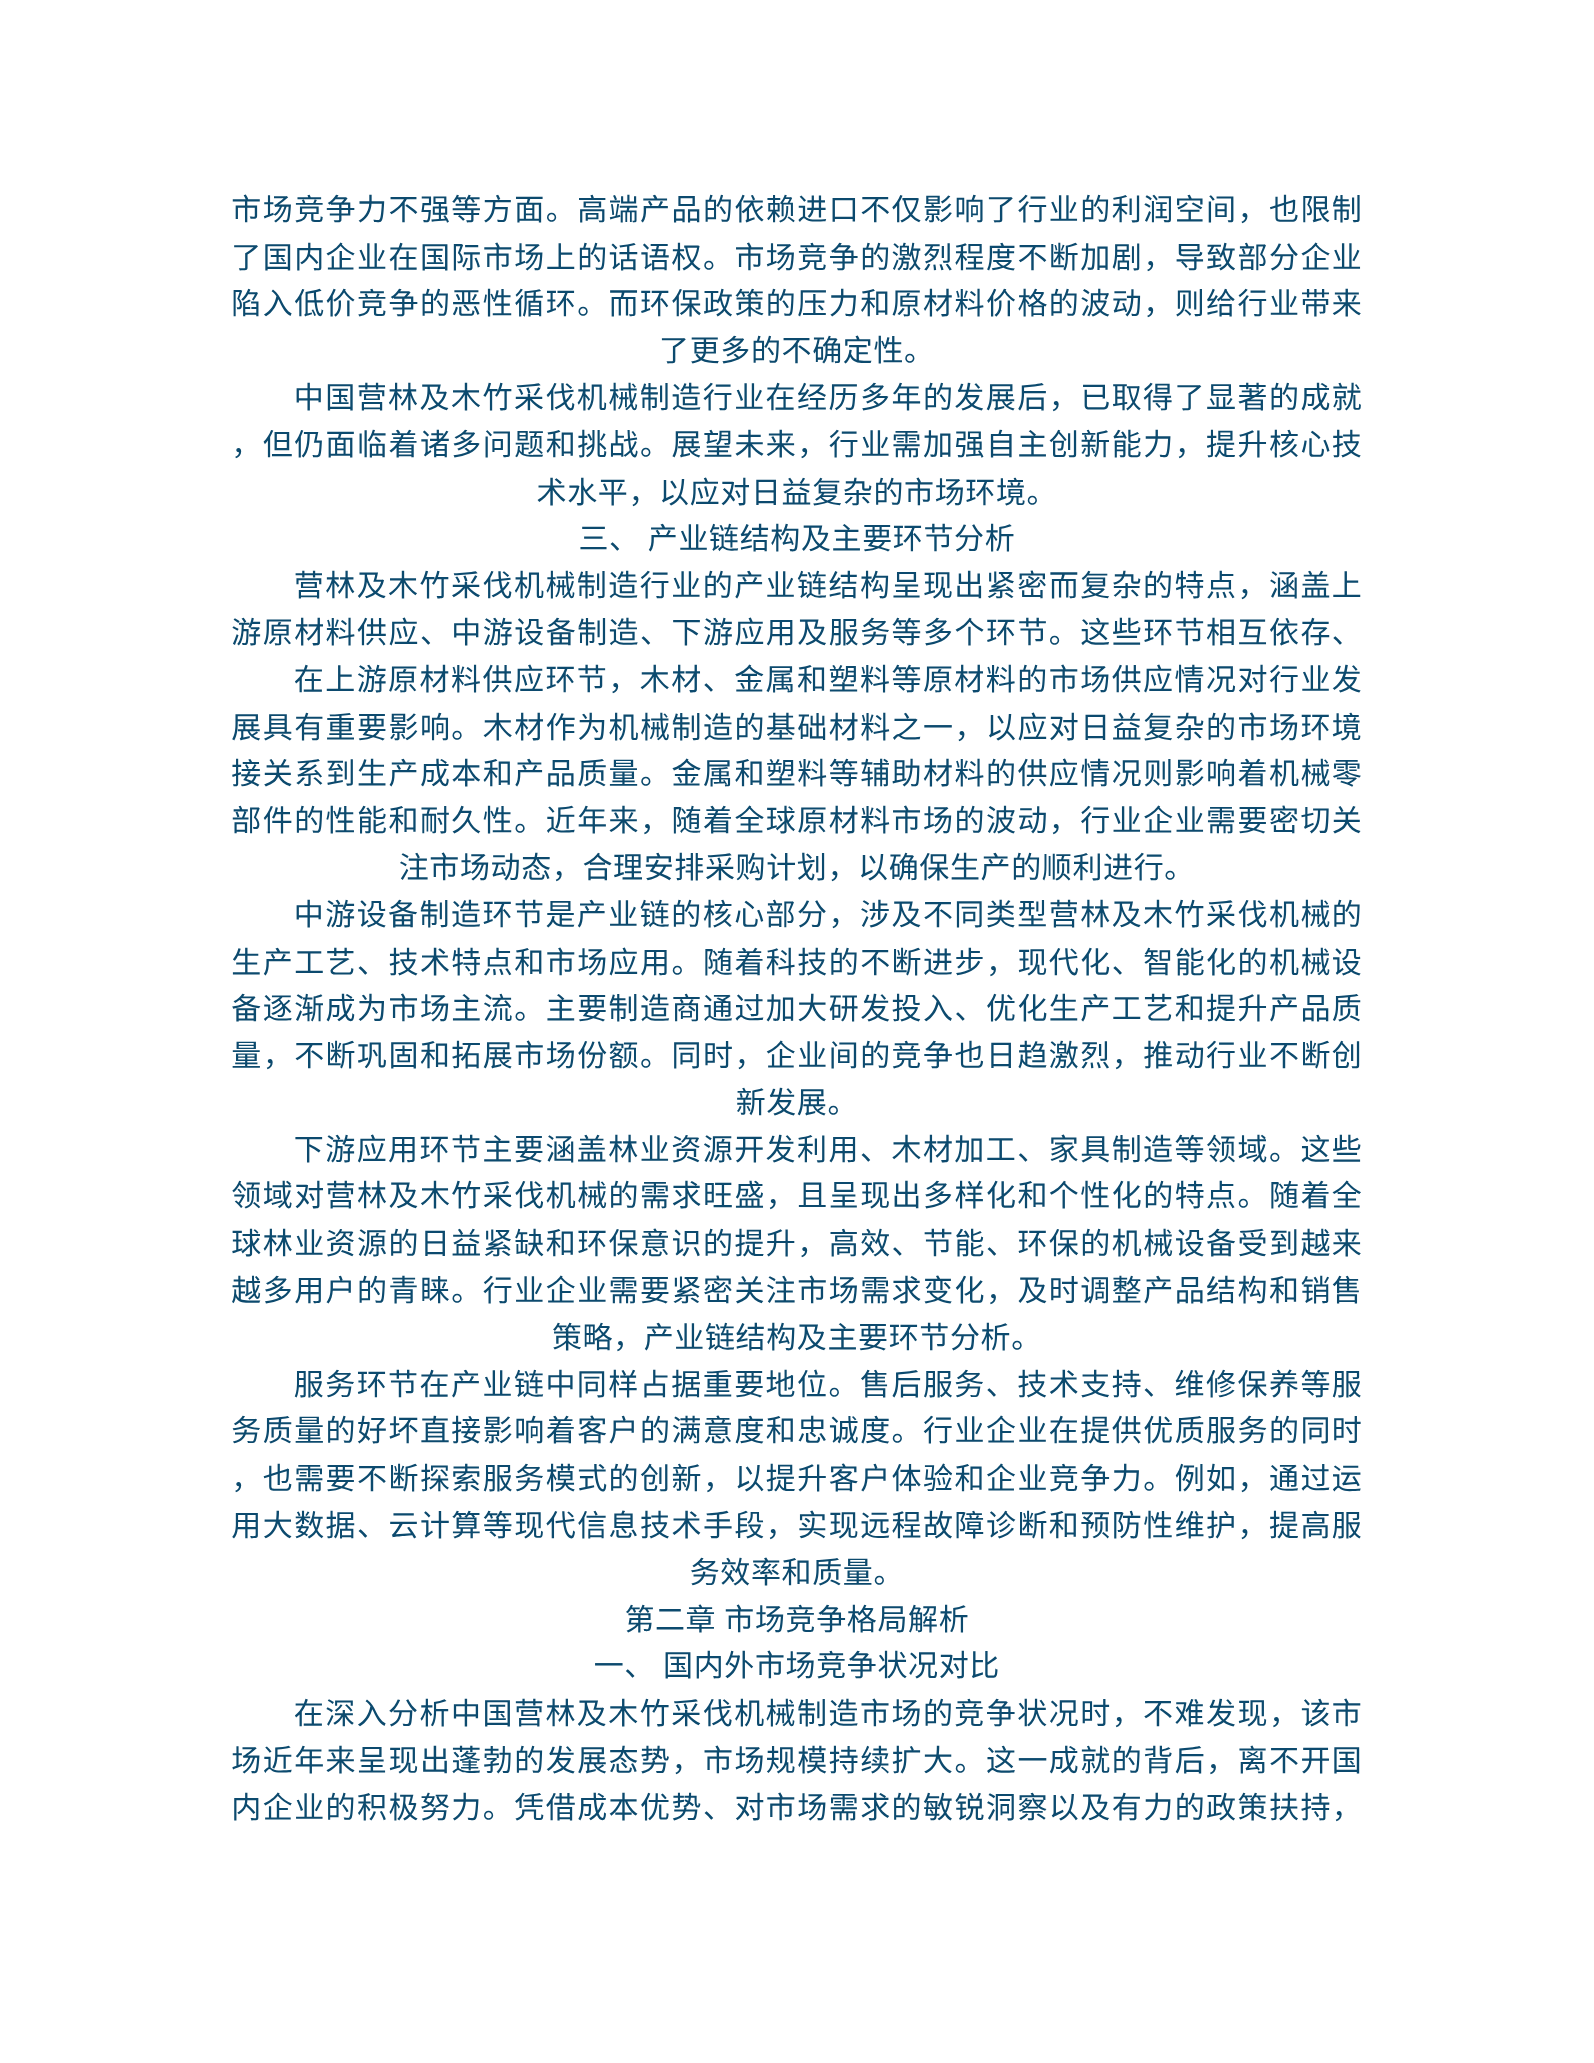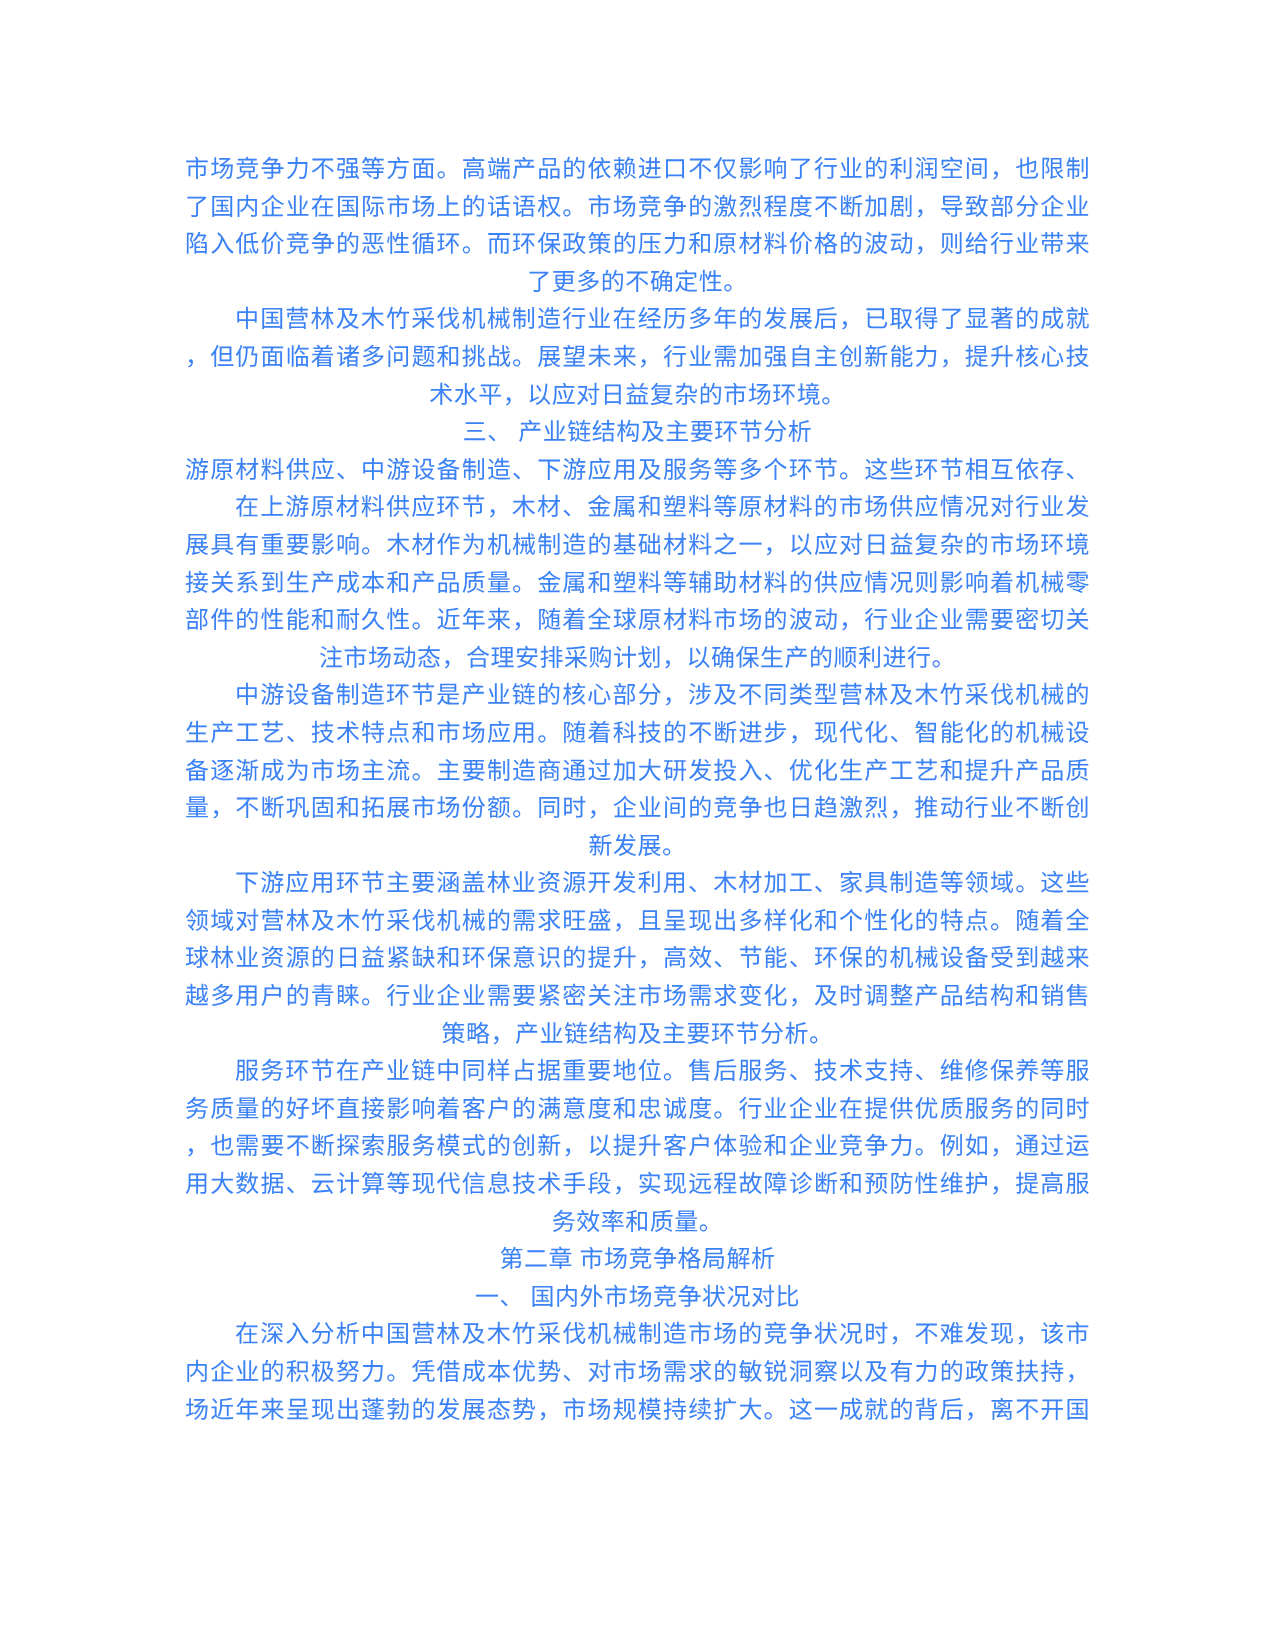--- a/index.html
+++ b/index.html
@@ -38,29 +38,30 @@
     text-justify: inter-character;
   }
   .line.indent {
     text-indent: 50px;
   }
 </style>
 </head>
 <body>
 
 <div class="page" style="background: rgb(255, 255, 255);">
-  <div class="text-block" style="color: #3b82f6;">
+  <div class="text-block" style="color: #0c4a6e;">
       <div class="line fill">市场竞争力不强等方面。高端产品的依赖进口不仅影响了行业的利润空间，也限制</div>
       <div class="line fill">了国内企业在国际市场上的话语权。市场竞争的激烈程度不断加剧，导致部分企业</div>
       <div class="line fill">陷入低价竞争的恶性循环。而环保政策的压力和原材料价格的波动，则给行业带来</div>
       <div class="line">了更多的不确定性。</div>
       <div class="line fill indent">中国营林及木竹采伐机械制造行业在经历多年的发展后，已取得了显著的成就</div>
       <div class="line fill">，但仍面临着诸多问题和挑战。展望未来，行业需加强自主创新能力，提升核心技</div>
       <div class="line">术水平，以应对日益复杂的市场环境。</div>
       <div class="line">三、 产业链结构及主要环节分析</div>
+      <div class="line fill indent">营林及木竹采伐机械制造行业的产业链结构呈现出紧密而复杂的特点，涵盖上</div>
       <div class="line fill">游原材料供应、中游设备制造、下游应用及服务等多个环节。这些环节相互依存、</div>
       <div class="line fill indent">在上游原材料供应环节，木材、金属和塑料等原材料的市场供应情况对行业发</div>
       <div class="line fill">展具有重要影响。木材作为机械制造的基础材料之一，以应对日益复杂的市场环境</div>
       <div class="line fill">接关系到生产成本和产品质量。金属和塑料等辅助材料的供应情况则影响着机械零</div>
       <div class="line fill">部件的性能和耐久性。近年来，随着全球原材料市场的波动，行业企业需要密切关</div>
       <div class="line">注市场动态，合理安排采购计划，以确保生产的顺利进行。</div>
       <div class="line fill indent">中游设备制造环节是产业链的核心部分，涉及不同类型营林及木竹采伐机械的</div>
       <div class="line fill">生产工艺、技术特点和市场应用。随着科技的不断进步，现代化、智能化的机械设</div>
       <div class="line fill">备逐渐成为市场主流。主要制造商通过加大研发投入、优化生产工艺和提升产品质</div>
       <div class="line fill">量，不断巩固和拓展市场份额。同时，企业间的竞争也日趋激烈，推动行业不断创</div>
@@ -71,16 +72,16 @@
       <div class="line fill">越多用户的青睐。行业企业需要紧密关注市场需求变化，及时调整产品结构和销售</div>
       <div class="line">策略，产业链结构及主要环节分析。</div>
       <div class="line fill indent">服务环节在产业链中同样占据重要地位。售后服务、技术支持、维修保养等服</div>
       <div class="line fill">务质量的好坏直接影响着客户的满意度和忠诚度。行业企业在提供优质服务的同时</div>
       <div class="line fill">，也需要不断探索服务模式的创新，以提升客户体验和企业竞争力。例如，通过运</div>
       <div class="line fill">用大数据、云计算等现代信息技术手段，实现远程故障诊断和预防性维护，提高服</div>
       <div class="line">务效率和质量。</div>
       <div class="line">第二章 市场竞争格局解析</div>
       <div class="line">一、 国内外市场竞争状况对比</div>
       <div class="line fill indent">在深入分析中国营林及木竹采伐机械制造市场的竞争状况时，不难发现，该市</div>
+      <div class="line fill">场近年来呈现出蓬勃的发展态势，市场规模持续扩大。这一成就的背后，离不开国</div>
       <div class="line fill">内企业的积极努力。凭借成本优势、对市场需求的敏锐洞察以及有力的政策扶持，</div>
-      <div class="line fill">场近年来呈现出蓬勃的发展态势，市场规模持续扩大。这一成就的背后，离不开国</div>
     </div>
 </div>
 
 </body></html>

